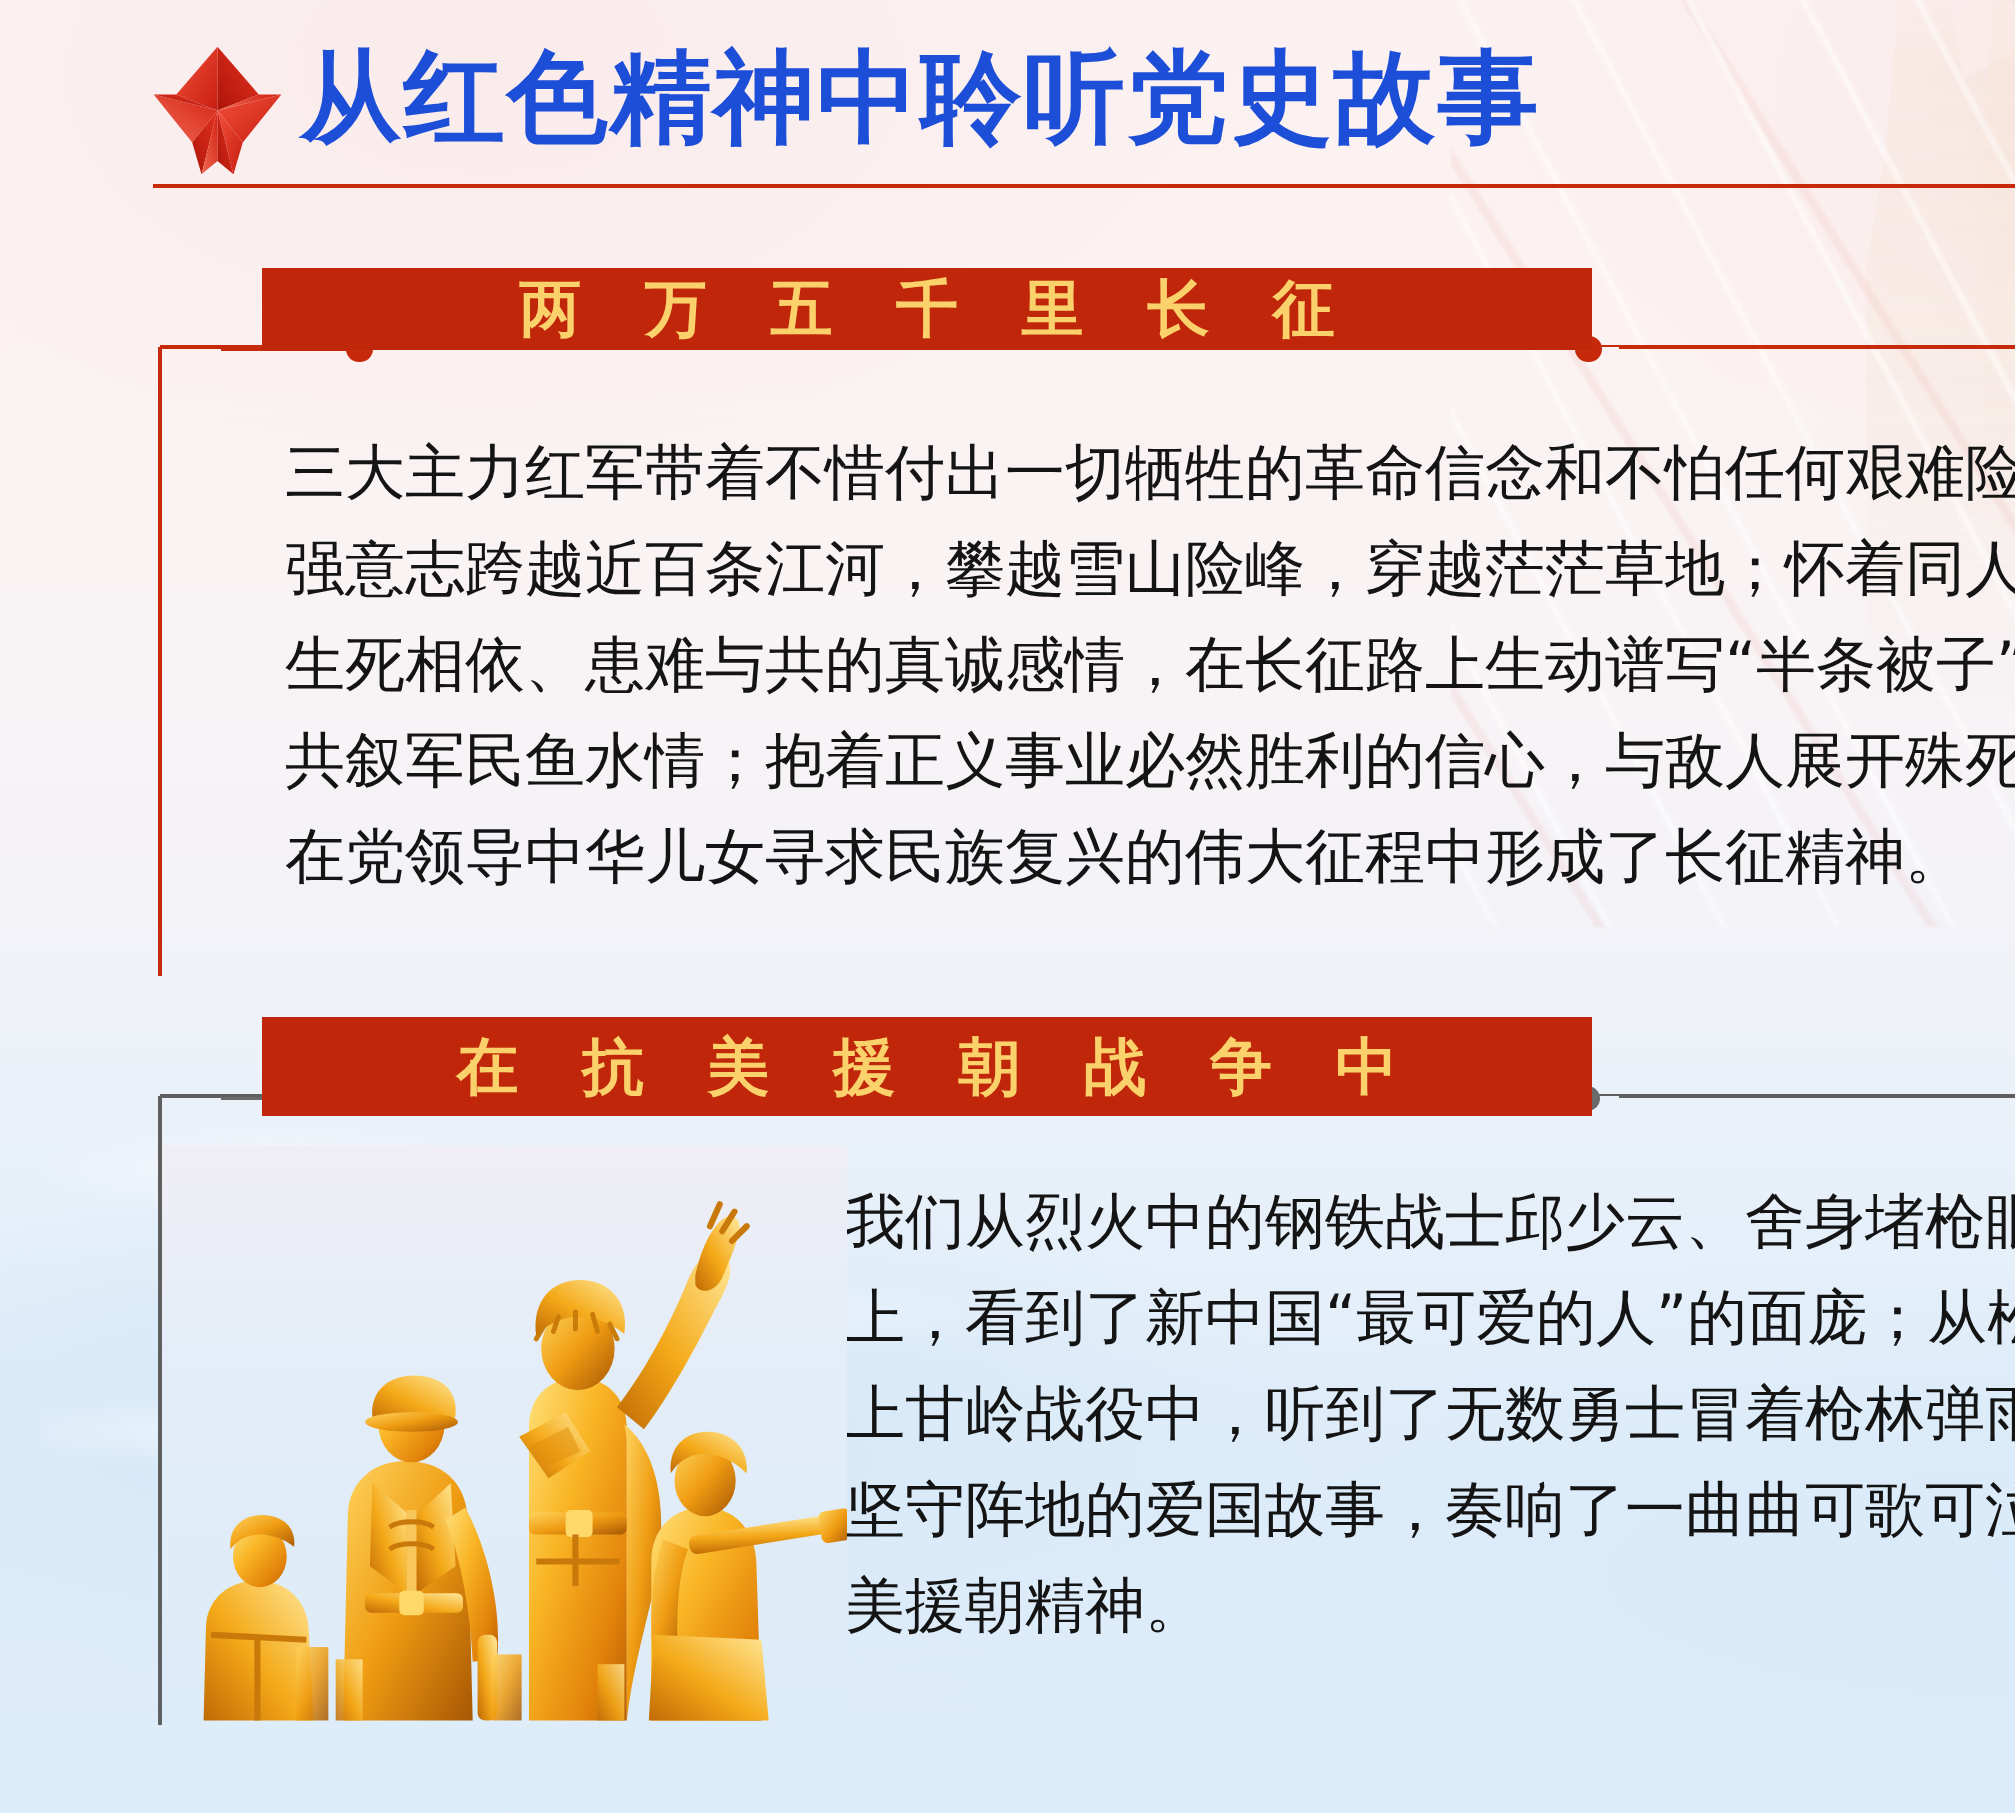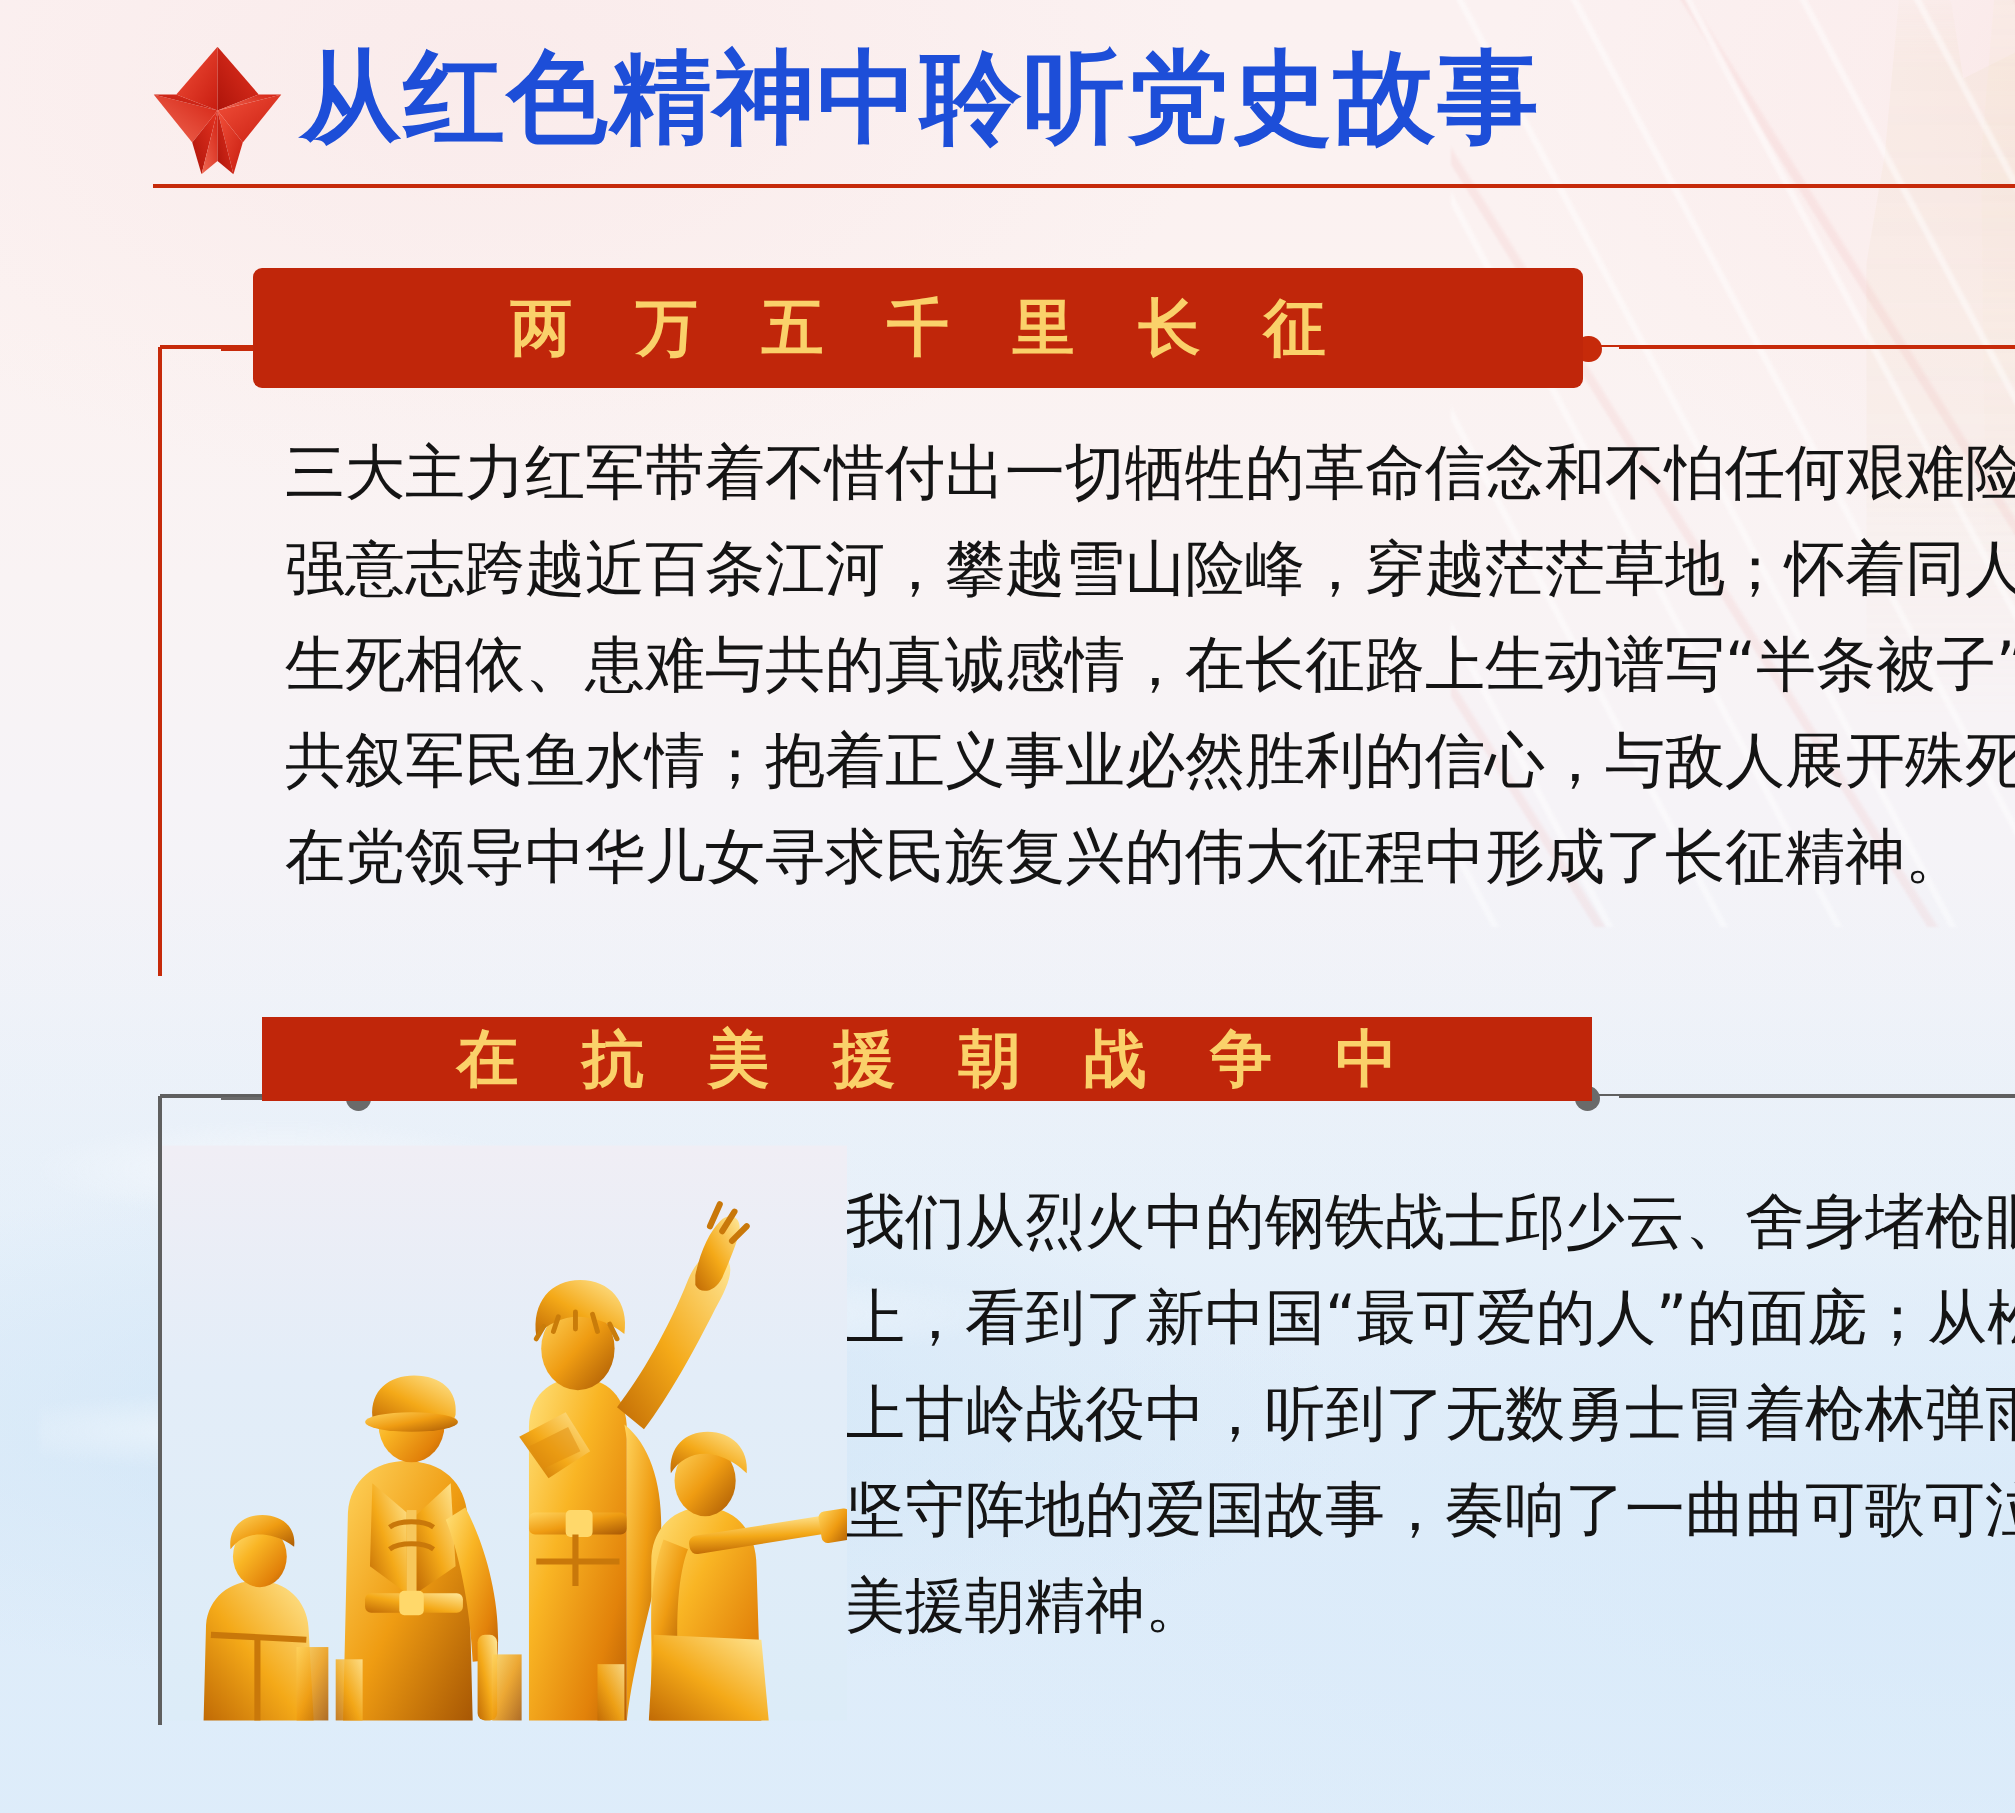--- a/index.html
+++ b/index.html
@@ -141,40 +141,40 @@
   #sec1{left:160px;top:347px;width:2881px;height:629px;}
   #sec1 .e-left  {left:0;top:0;width:2.4px;height:629px;}
   #sec1 .e-bottom{left:0;bottom:0;width:2881px;height:2.4px;}
   #sec1 .e-right {right:0;top:0;width:2.4px;height:629px;}
   #sec1 .e-top-l {left:0;top:0;width:113px;height:2.4px;}
   #sec1 .e-top-r {left:1459px;top:0;width:1423px;height:2.4px;}
   #sec1-lead{left:61px;top:1.2px;width:133px;}
   #sec1-dot {left:186px;top:-11.3px;width:26.6px;height:26.6px;}
   #sec1-rdot{left:1415px;top:-11.3px;width:26.6px;height:26.6px;}
   #sec1-banner{
-    left:93px;top:-79px;width:1330px;height:120px;
-    font-size:62px;letter-spacing:21px;text-indent:21px;border-radius:9px;
+    left:102px;top:-79px;width:1330px;height:82px;
+    font-size:62px;letter-spacing:21px;text-indent:21px;
   }
   #sec1-text{
     left:125px;top:77px;width:2277px;
     font-size:60px;line-height:96px;
   }
 
   
   #sec2{left:160px;top:1096px;width:2881px;height:629px;}
   #sec2 .e-left  {left:0;top:0;width:2.4px;height:629px;}
   #sec2 .e-bottom{left:0;bottom:0;width:2881px;height:2.4px;}
   #sec2 .e-right {right:0;top:0;width:2.4px;height:629px;}
   #sec2 .e-top-l {left:0;top:0;width:113px;height:2.4px;}
   #sec2 .e-top-r {left:1459px;top:0;width:1423px;height:2.4px;}
   #sec2-lead{left:61px;top:1.2px;width:133px;}
   #sec2-dot {left:186px;top:-10.5px;width:25px;height:25px;}
   #sec2-rdot{left:1415px;top:-10.5px;width:25px;height:25px;}
   #sec2-banner{
-    left:102px;top:-79px;width:1330px;height:84px;
+    left:102px;top:-79px;width:1330px;height:99px;
     font-size:62px;letter-spacing:21px;text-indent:21px;
   }
   #sec2-text{
     left:685px;top:77px;width:2116px;
     font-size:60px;line-height:96px;
   }
   #sec2-art{
     position:absolute;left:2.4px;top:48px;width:685px;height:578px;
     overflow:hidden;
   }

